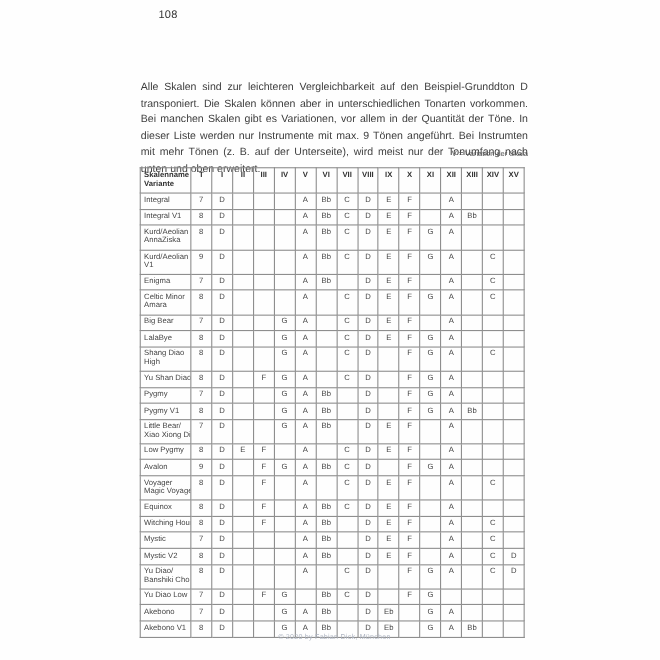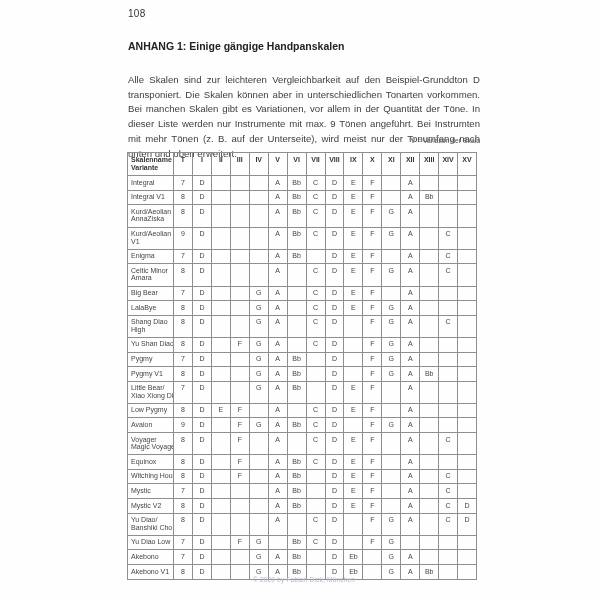--- a/index.html
+++ b/index.html
@@ -14,21 +14,21 @@
   }
   .page {
     position: relative;
     width: 600px;
     height: 600px;
     background: #fefefe;
     overflow: hidden;
   }
   .page-number {
     position: absolute;
-    left: 128px;
+    left: 144px;
     top: 8px;
     font-size: 10px;
     color: #333;
     letter-spacing: 0.3px;
   }
   .heading {
     position: absolute;
     left: 128px;
     top: 40px;
     width: 352px;
@@ -102,21 +102,20 @@
     letter-spacing: 0.2px;
   }
 </style>
 </head>
 <body>
 
 <div class="page">
 
   <div class="page-number">108</div>
 
-  <div class="heading">ANHANG 1: Einige gängige Handpanskalen</div>
 
   <div class="intro">Alle Skalen sind zur leichteren Vergleichbarkeit auf den Beispiel-Grunddton D transponiert. Die Skalen können aber in unterschiedlichen Tonarten vorkommen. Bei manchen Skalen gibt es Variationen, vor allem in der Quantität der Töne. In dieser Liste werden nur Instrumente mit max. 9 Tönen angeführt. Bei Instrumten mit mehr Tönen (z. B. auf der Unterseite), wird meist nur der Tonumfang nach unten und oben erweitert.</div>
 
   <div class="legend">V = Variation der Skala</div>
 
   <table class="scales">
     <colgroup>
         <col style="width: 46px;">
         <col style="width: 18.9375px;">
         <col style="width: 18.9375px;">

